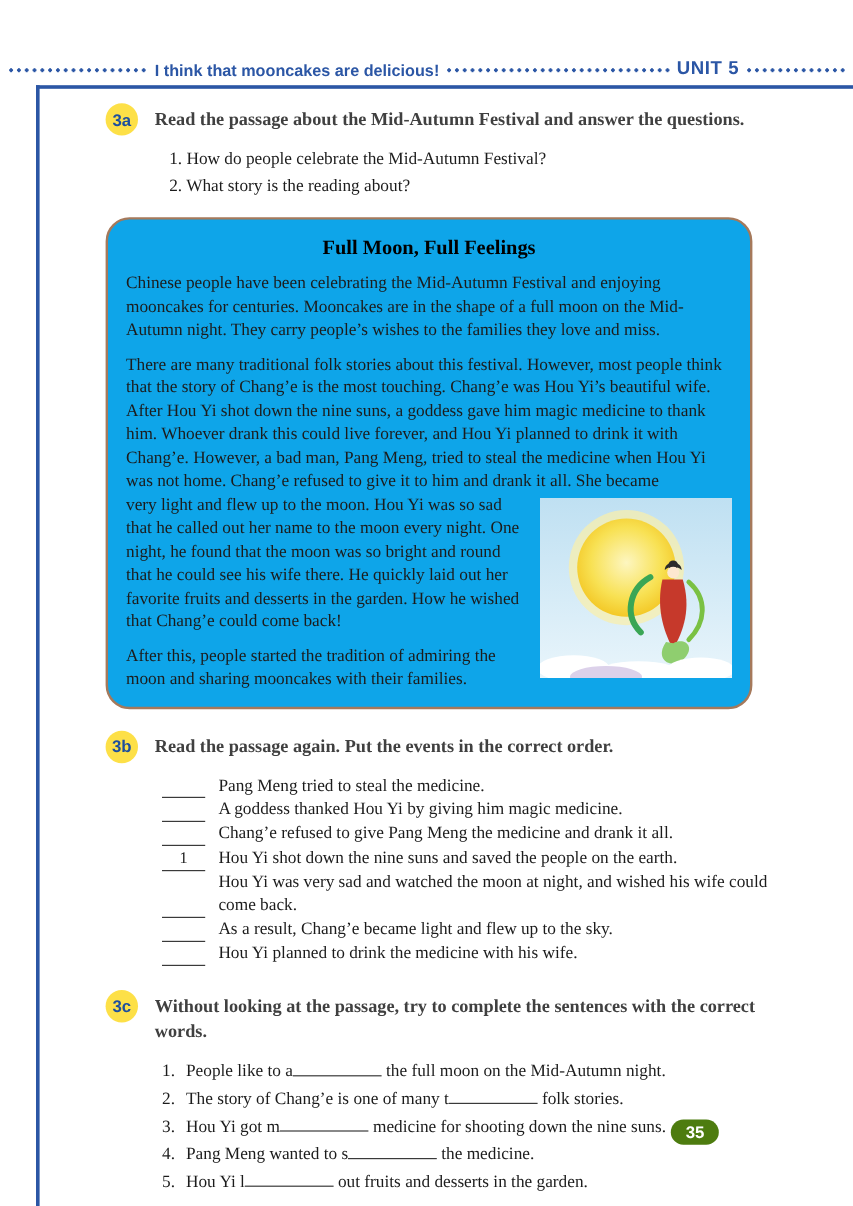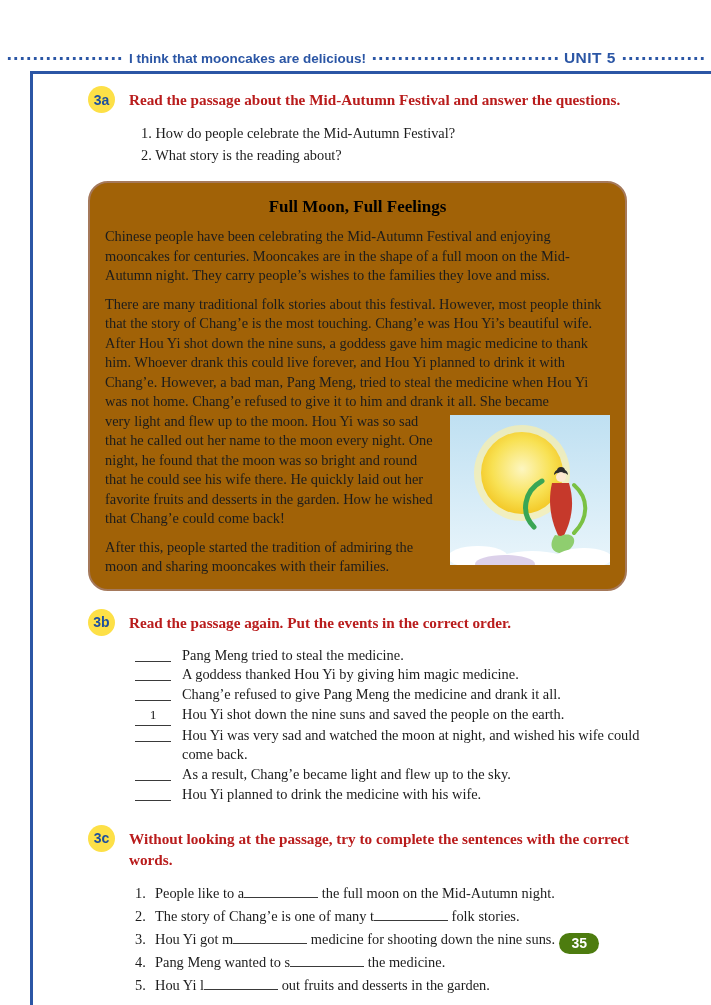--- a/index.html
+++ b/index.html
@@ -21,38 +21,38 @@
   .header-title{color:#2b56a5;font-family:"Liberation Sans",sans-serif;font-size:13.5px;font-weight:600;white-space:nowrap;}
   .header-unit{color:#2b56a5;font-family:"Liberation Sans",sans-serif;font-size:15.5px;font-weight:800;letter-spacing:.5px;white-space:nowrap;}
 
   
   .content{position:absolute;left:88px;top:86px;width:552px;}
 
   .section{display:flex;gap:14px;align-items:flex-start;}
   .badge{width:27px;height:27px;border-radius:50%;background:#fde047;color:#1d4f9e;
          font-family:"Liberation Sans",sans-serif;font-weight:800;font-size:14px;
          display:flex;align-items:center;justify-content:center;flex:none;}
-  .instruction{font-weight:700;font-size:15.2px;line-height:21px;padding-top:3px;color:#b91c1c;}
+  .instruction{font-weight:700;font-size:15.2px;line-height:21px;padding-top:3px;color:#404040;}
 
   .questions{margin:9px 0 0 53px;font-size:14.4px;line-height:22px;}
 
   
-  .passage-box{box-sizing:border-box;margin-top:15px;width:539px;background:#a16207;
+  .passage-box{box-sizing:border-box;margin-top:15px;width:539px;background:#0ea5e9;
                border:2px solid #a5795b;border-radius:20px;padding:10px 15px 12px;}
   .passage-title{text-align:center;font-weight:700;font-size:17px;margin:4px 0 10px;color:#000;}
   .passage-box p{margin:0 0 9px;font-size:14.4px;line-height:19.5px;}
   .p2a{margin-bottom:0 !important;}
   .flow p:first-of-type{margin-top:0;}
   .illus{float:right;width:160px;height:150px;margin:3px 0 2px 10px;}
   .flow::after{content:"";display:block;clear:both;}
   .flow .p3{margin-top:9px;margin-bottom:0;}
 
   
   .order-list{margin:10px 0 0 47px;}
-  .order-item{display:flex;gap:11px;align-items:flex-start;font-size:14.4px;line-height:19.8px;}
+  .order-item{display:flex;gap:11px;align-items:flex-end;font-size:14.4px;line-height:19.8px;}
   .blank{display:inline-block;width:36px;flex:none;border-bottom:1.2px solid #3a3a3a;
          text-align:center;font-size:13.5px;min-height:15px;}
 
   
   .fill-list{margin:12px 0 0 47px;}
   .fill-item{font-size:14.4px;line-height:23px;}
   .num{display:inline-block;width:20px;}
   .blank-long{display:inline-block;width:74px;height:13px;border-bottom:1.2px solid #3a3a3a;vertical-align:baseline;}
 
   .gap-b{margin-top:18px;}

